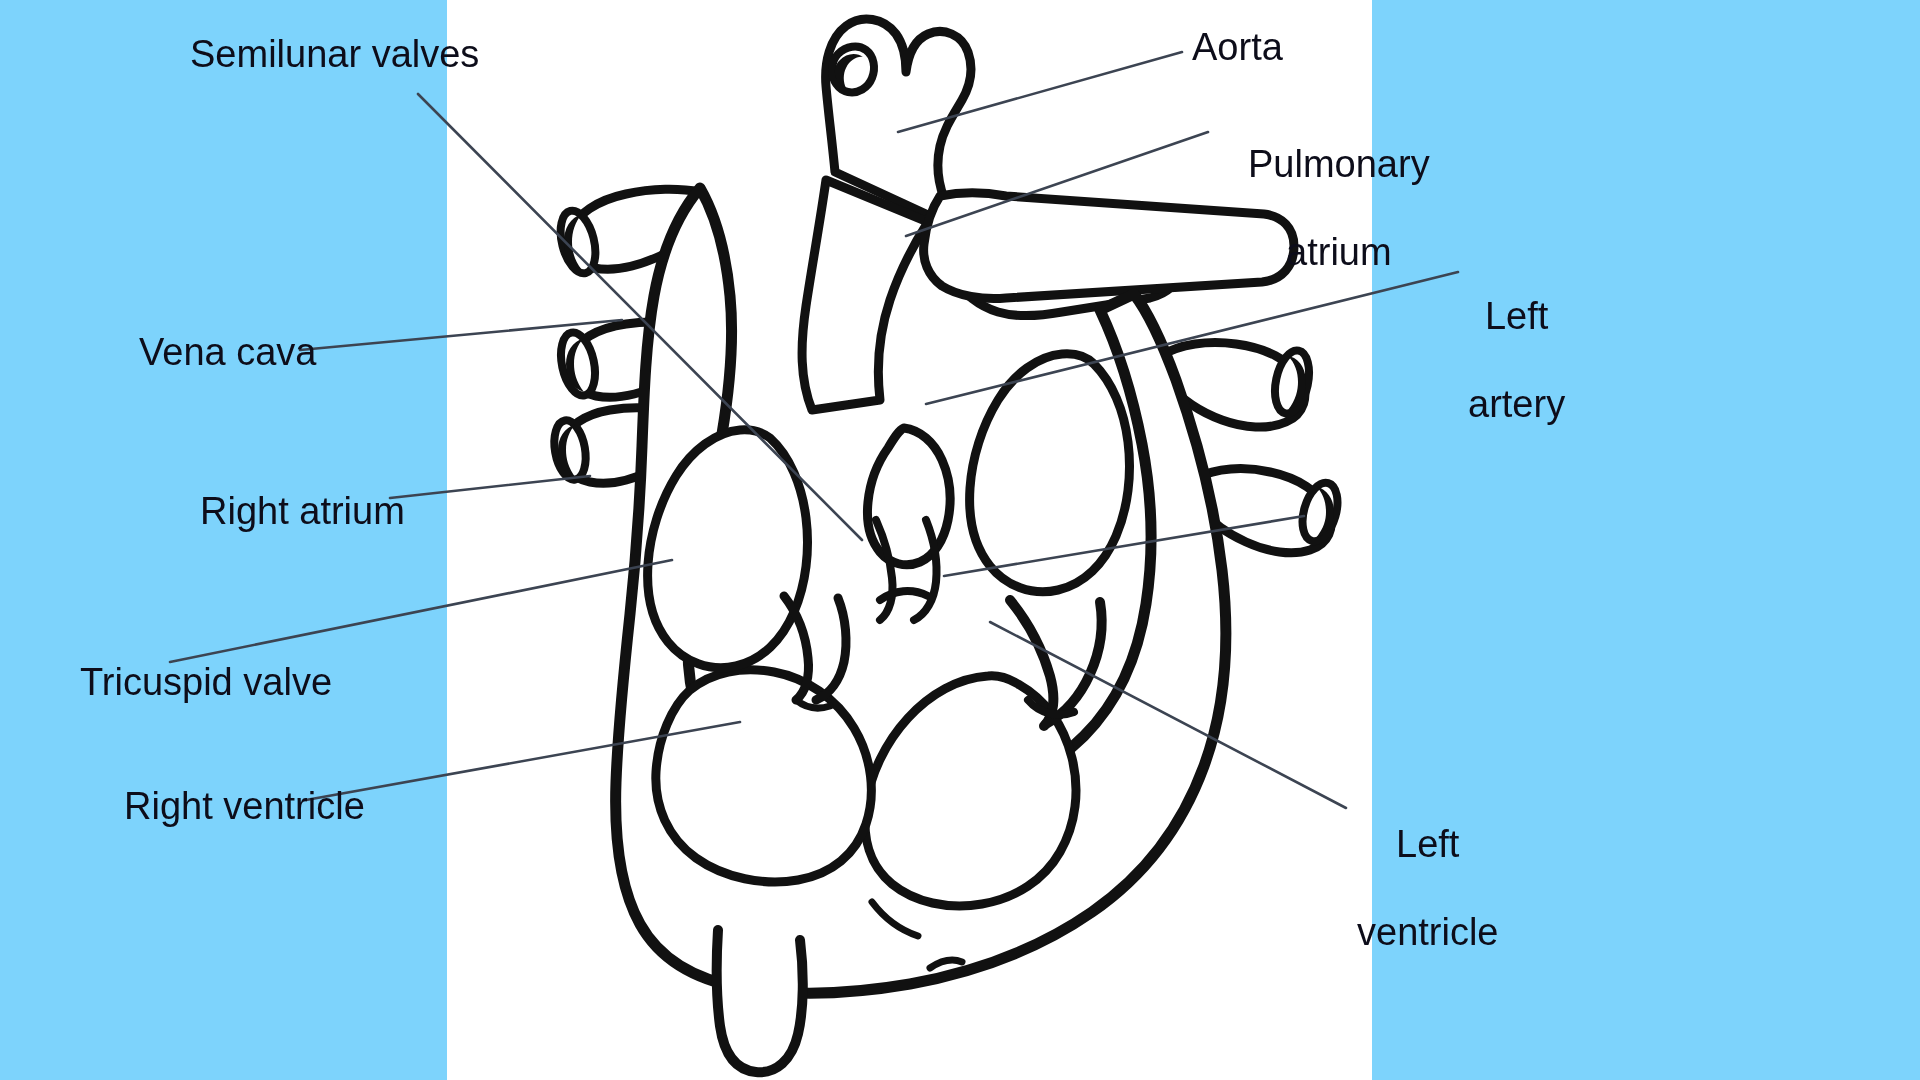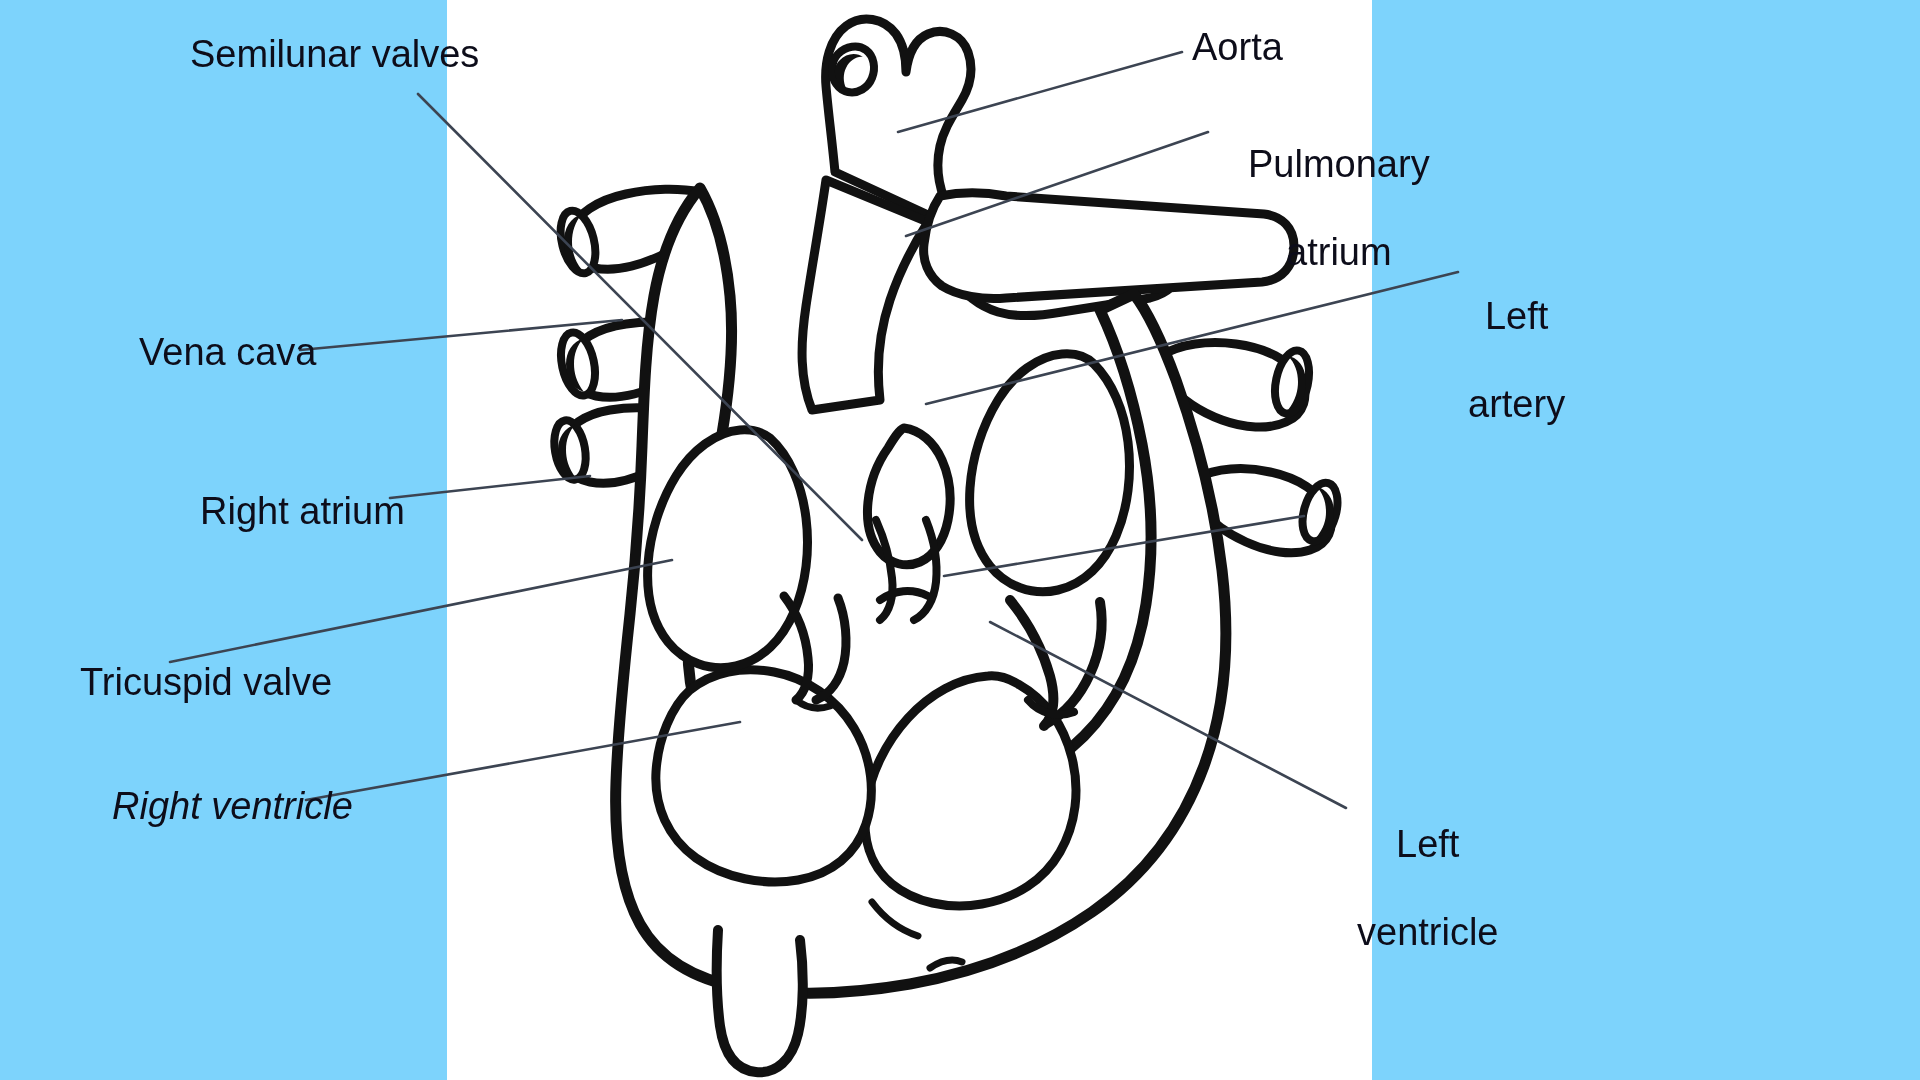--- a/index.html
+++ b/index.html
@@ -251,21 +251,21 @@
   </svg>
 
   <div class="label left-side" style="left:190px;  top:32px;">Semilunar valves</div>
 
   <div class="label left-side" style="left:139px;  top:330px;">Vena cava</div>
 
   <div class="label left-side" style="left:80px;   top:660px;">Tricuspid valve</div>
 
   <div class="label left-side" style="left:200px;  top:489px;">Right atrium</div>
 
-  <div class="label left-side" style="left:112px;  top:784px;font-style:italic;">Right ventricle</div>
+  <div class="label left-side" style="left:124px;  top:784px;">Right ventricle</div>
 
   <div class="label right-side" style="left:1192px; top:25px;">Aorta</div>
 
   <div class="label right-side" style="left:1218px; top:98px;margin-left:30px;">
     <div>Pulmonary</div>
     <div>atrium</div>
   </div>
 
   <div class="label right-side" style="left:1468px; top:250px;">
     <div>Left</div>

